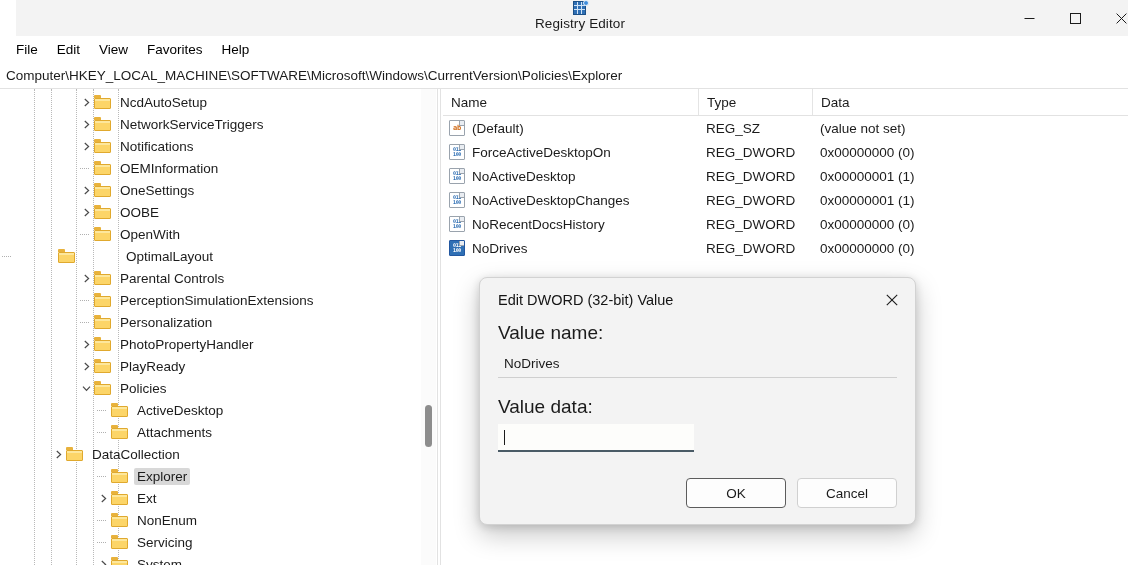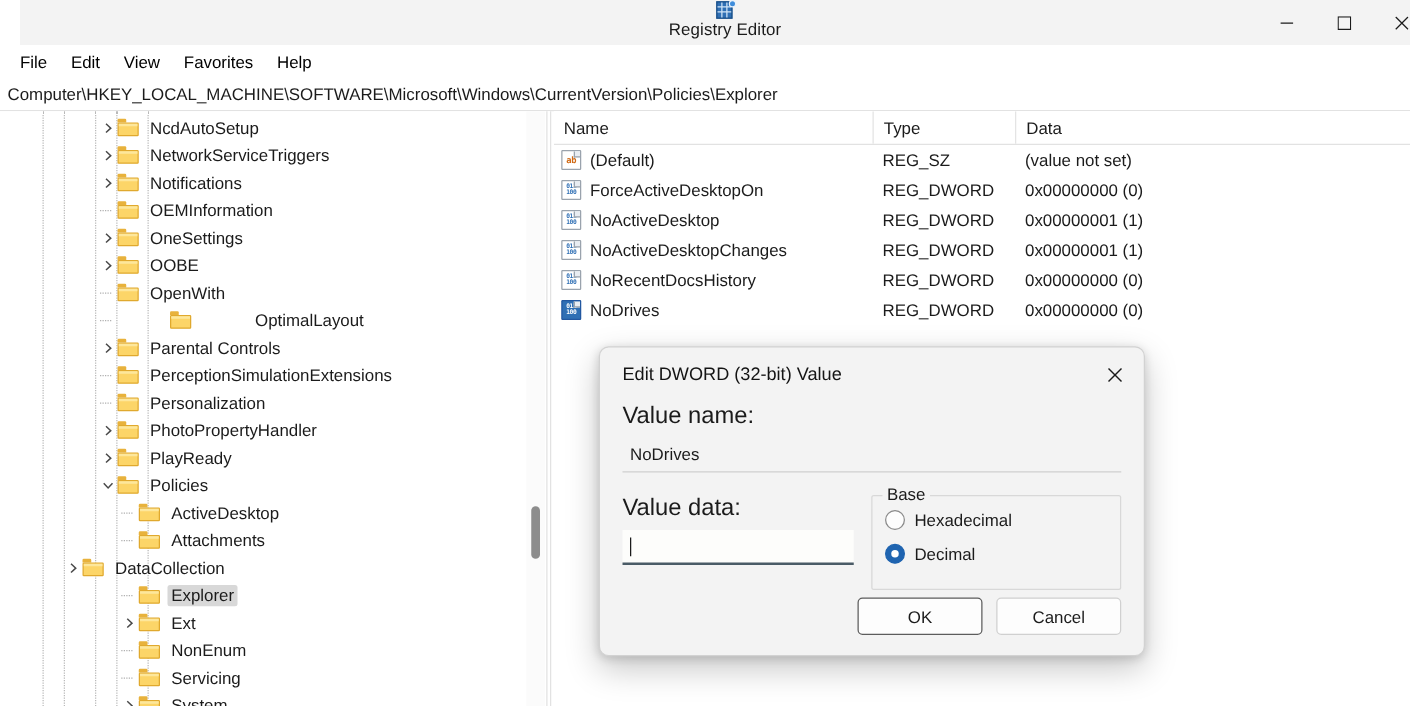--- a/index.html
+++ b/index.html
@@ -479,21 +479,21 @@
         </div>
         <div class="tree-row" style="top: 134px; padding-left: 78px;">
           <span class="stub"></span>
           <span class="folder">
             <span class="tab"></span>
             <span class="body"></span>
             <span class="lip"></span>
           </span>
           <span class="tree-label">OpenWith</span>
         </div>
-        <div class="tree-row" style="top: 156px; padding-left: 78px; gap: 42px;">
+        <div class="tree-row" style="top: 156px;  gap: 42px;">
           <span class="stub"></span>
           <span class="folder">
             <span class="tab"></span>
             <span class="body"></span>
             <span class="lip"></span>
           </span>
           <span class="tree-label">OptimalLayout</span>
         </div>
         <div class="tree-row" style="top: 178px; padding-left: 78px;">
           <span class="chev">
@@ -741,33 +741,20 @@
 
       <div class="row2">
         <div class="col-data">
           <div class="field-label">Value data:</div>
           <div class="text-input">
             <span class="caret"></span>
             <span></span>
           </div>
         </div>
 
-        <div class="col-base">
-          <div class="groupbox">
-            <div class="group-title">Base</div>
-            <div class="radio-row">
-              <span class="radio"></span>
-              <span class="radio-label">Hexadecimal</span>
-            </div>
-            <div class="radio-row">
-              <span class="radio checked"></span>
-              <span class="radio-label">Decimal</span>
-            </div>
-          </div>
-        </div>
       </div>
     </div>
 
     <div class="dlg-buttons">
       <div class="btn default">OK</div>
       <div class="btn">Cancel</div>
     </div>
   </div>
 
 </div>

